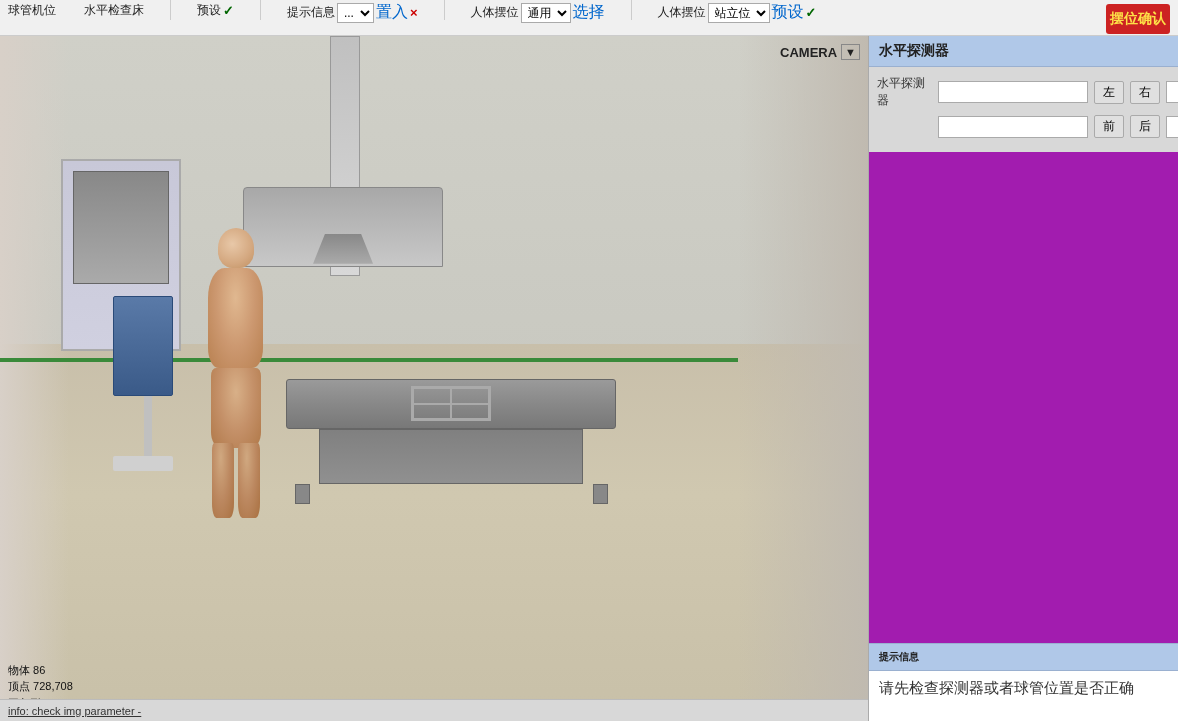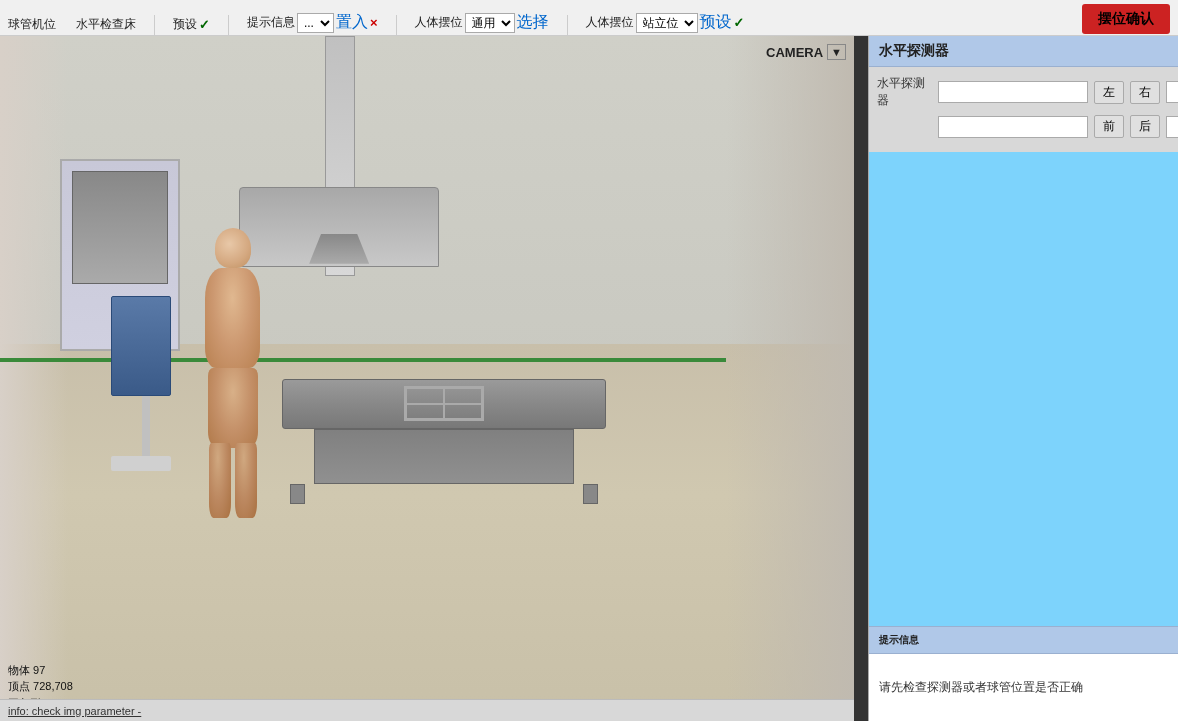--- a/index.html
+++ b/index.html
@@ -1,22 +1,22 @@
 <!DOCTYPE html>
 <html><head>
   <meta charset="utf-8">
   <style>
     * { margin: 0; padding: 0; box-sizing: border-box; }
     body { width: 1178px; height: 721px; overflow: hidden; font-family: 'Microsoft YaHei', SimHei, sans-serif; font-size: 13px; background: #333; }
 
     
     #toolbar {
-      display: flex; align-items: flex-end;
+      display: flex; align-items: flex-start;
       background: #f0f0f0; border-bottom: 1px solid #ccc;
-      height: 36px; padding: 0 4px; gap: 12px;
+      height: 36px; padding: 0 4px; gap: 20px;
       position: relative; z-index: 10;
     }
     .toolbar-item {
       display: flex; align-items: center; gap: 2px;
       padding: 2px 4px; white-space: nowrap;
     }
     .toolbar-label { color: #222; font-size: 12px; }
     .toolbar-select {
       border: 1px solid #aaa; background: white; padding: 1px 2px; font-size: 12px;
       min-width: 30px;
@@ -26,21 +26,21 @@
     }
     .toolbar-btn-x {
       background: none; border: none; color: #cc0000; font-size: 13px; cursor: pointer; font-weight: bold;
     }
     .toolbar-btn-check {
       background: none; border: none; color: #006600; font-size: 13px; cursor: pointer; font-weight: bold;
     }
     .toolbar-separator { width: 1px; height: 20px; background: #ccc; margin: 0 2px; }
     .confirm-btn {
       position: absolute; right: 8px; top: 4px;
-      background: #cc2222; color: #000000; border: none; padding: 6px 16px;
+      background: #cc2222; color: #fde047; border: none; padding: 6px 4px;
       font-size: 14px; font-weight: bold; cursor: pointer; border-radius: 3px;
     }
 
     
     #main {
       display: flex; height: calc(721px - 36px); border-radius: 11px;
     }
 
     
     #viewport {
@@ -216,23 +216,22 @@
     
     .imaging-bar {
       position: absolute; top: 0; left: 0; right: 0;
       background: rgba(240,240,240,0.9); border-bottom: 1px solid #ccc;
       height: 26px; display: flex; align-items: center; padding: 0 8px; gap: 8px;
       font-size: 12px;
     }
 
     
     #right-panel {
-      width: 310px; background: #7dd3fc; display: flex; flex-direction: column;
+      width: 310px; background: #a21caf; display: flex; flex-direction: column;
       border-left: 1px solid #aaa;
-      margin-left: 14px;
     }
 
     .panel-section-title {
       background: #b0c8e8; padding: 6px 10px; font-size: 14px; font-weight: bold;
       color: #222; border-bottom: 1px solid #9ab0d0;
     }
 
     .detector-controls {
       padding: 8px; background: #d8d8d8;
     }
@@ -252,21 +251,21 @@
     }
 
     .hint-section {
       margin-top: auto;
     }
     .hint-title {
       background: #b0c8e8; padding: 6px 10px; font-size: 10px; font-weight: bold;
       color: #222; border-top: 1px solid #9ab0d0; border-bottom: 1px solid #9ab0d0;
     }
     .hint-content {
-      background: white; padding: 25px 10px; font-size: 12px; color: #333;
+      background: white; padding: 8px 10px; font-size: 15px; color: #333;
       min-height: 50px;
     }
 
     .spacer { flex: 1; }
 
     
     .left-bar {
       position: absolute; left: 0; top: 0; bottom: 0; width: 8px;
       background: linear-gradient(180deg, #4a9a4a 0%, #3a8a3a 40%, #2a7a2a 70%, #1a6a1a 100%);
     }
@@ -380,21 +379,21 @@
         </div>
       </div>
 
       <div class="camera-label-area">
         <span class="camera-label">CAMERA</span>
         <button class="camera-dropdown">▼</button>
       </div>
 
       <div class="stats-overlay">
         <div>
-          <span>物体</span>&nbsp;<span>97</span>
+          <span>物体</span>&nbsp;<span>86</span>
         </div>
         <div>
           <span>顶点</span>&nbsp;<span>728,708</span>
         </div>
         <div>
           <span>三角形</span>&nbsp;<span>242,906</span>
         </div>
       </div>
 
       <div class="info-bar">

